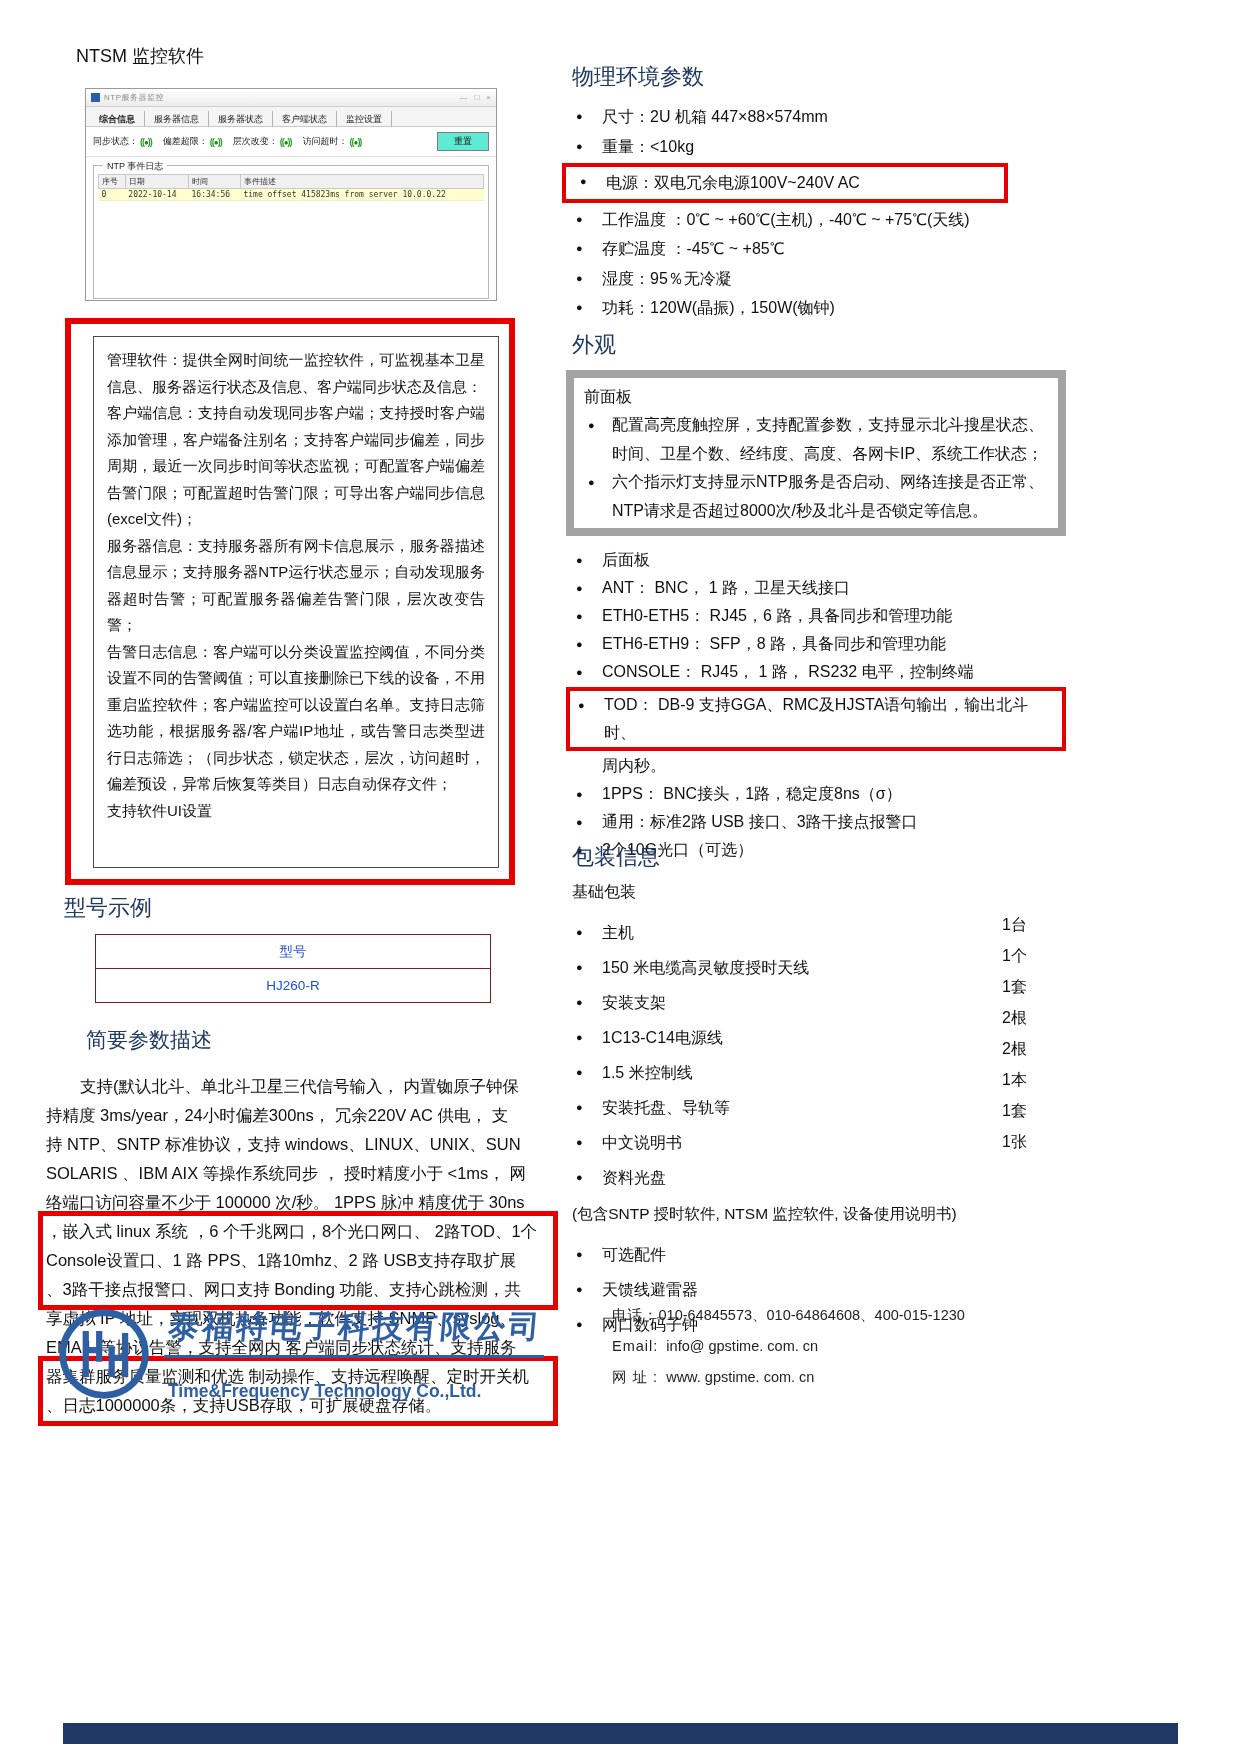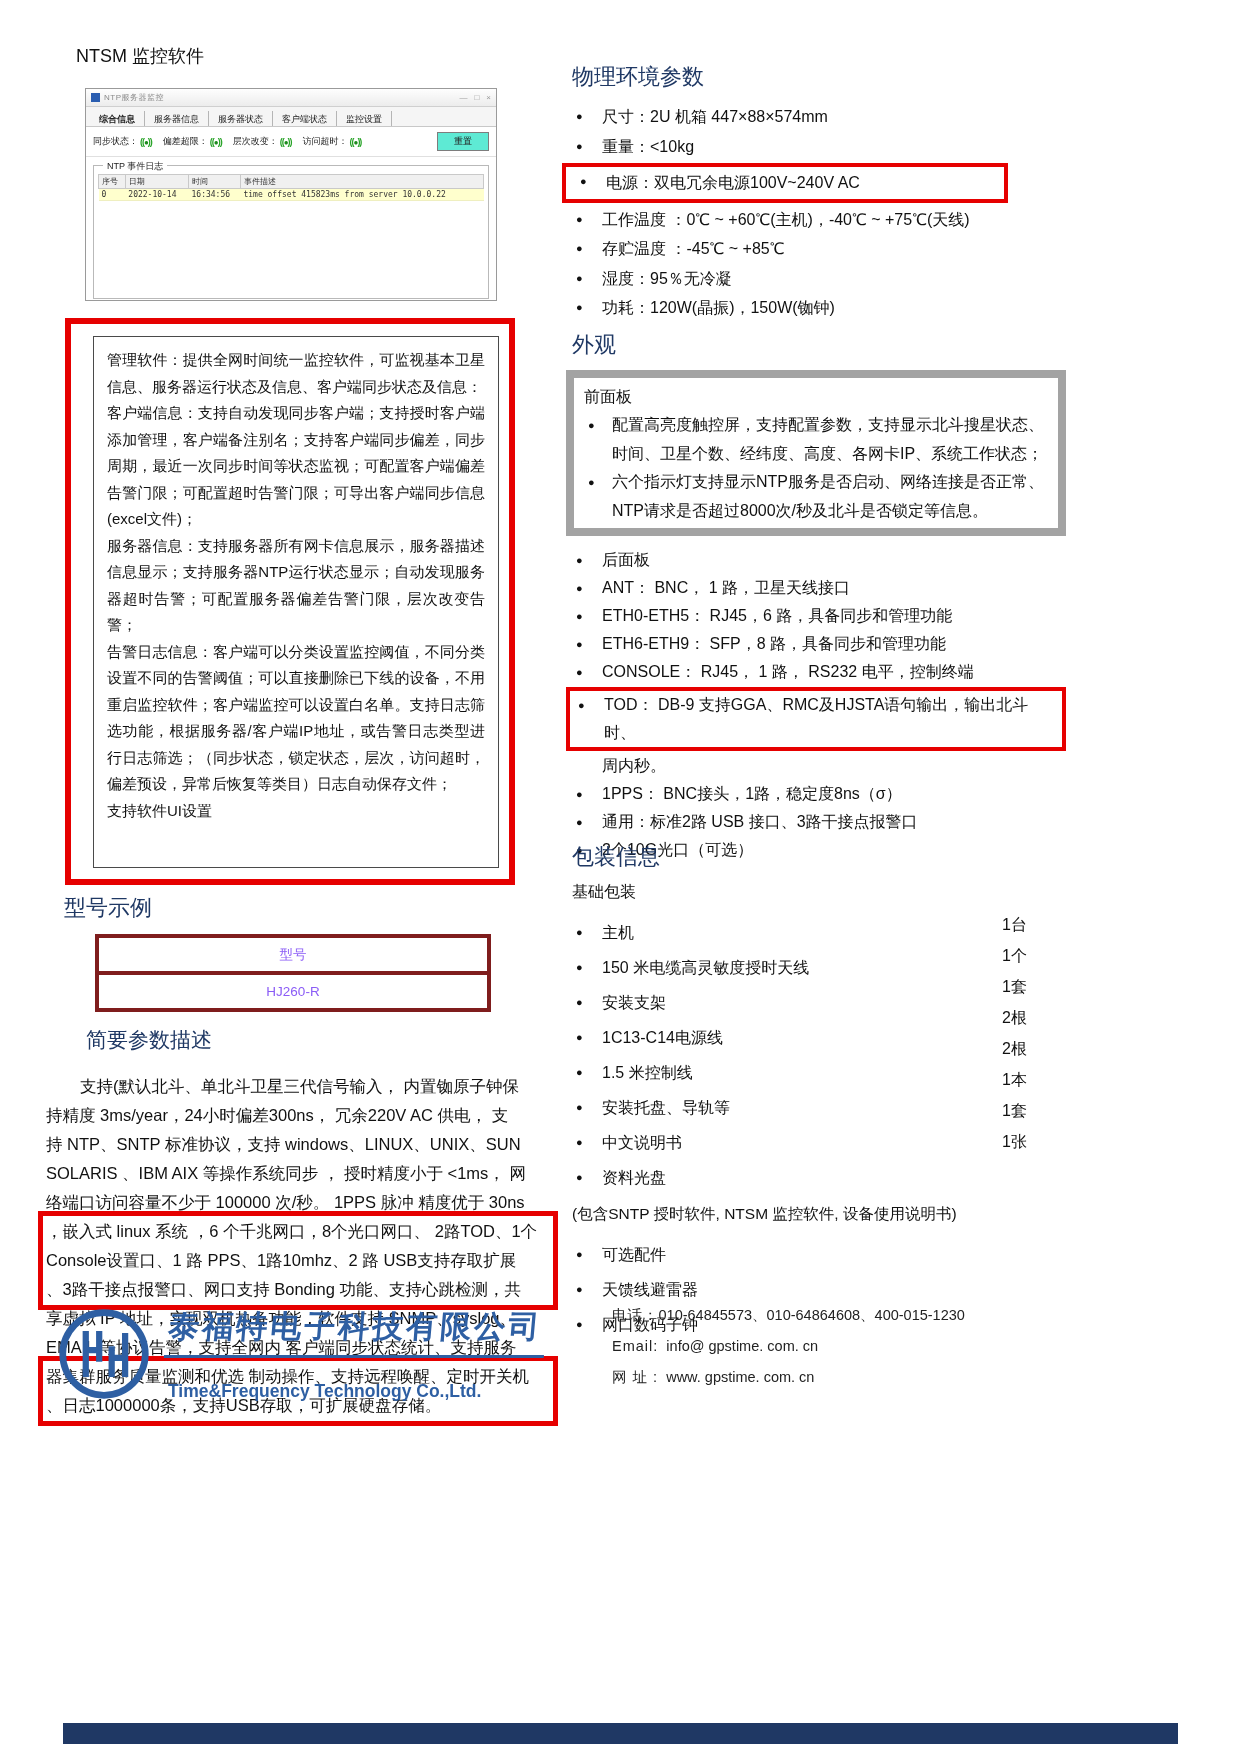--- a/index.html
+++ b/index.html
@@ -37,21 +37,21 @@
 
   .mgmt-redbox{position:absolute;left:65px;top:318px;width:450px;height:567px;
                border:6px solid #e60000;box-sizing:border-box;}
   .mgmt-inner{position:absolute;left:22px;top:12px;width:406px;height:532px;box-sizing:border-box;
               border:1px solid #4a4a4a;padding:10px 13px;font-size:15px;line-height:26.5px;
               text-align:justify;color:#111;overflow:hidden;}
   .mgmt-inner p{margin:0;}
 
   .model-title{position:absolute;left:64px;top:893px;font-size:22px;}
   .model-table{position:absolute;left:95px;top:934px;width:396px;border-collapse:collapse;}
-  .model-table td{border:4px solid #7f1d1d;text-align:center;font-size:13.5px;color:#8b5cf6;height:31px;}
+  .model-table td{border:1px solid #7f1d1d;text-align:center;font-size:13.5px;color:#1d4ed8;height:31px;}
 
   .brief-title{position:absolute;left:86px;top:1026px;font-size:21px;}
   .brief{position:absolute;left:46px;top:1072px;width:516px;}
   .brief .line{height:29px;line-height:29px;font-size:16.5px;white-space:nowrap;color:#111;}
   .brief .indent{text-indent:34px;}
   .brief-box{position:absolute;border:5px solid #e60000;left:-8px;width:520px;box-sizing:border-box;}
   .brief-box1{top:139px;height:99px;}
   .brief-box2{top:284px;height:70px;}
 
   

